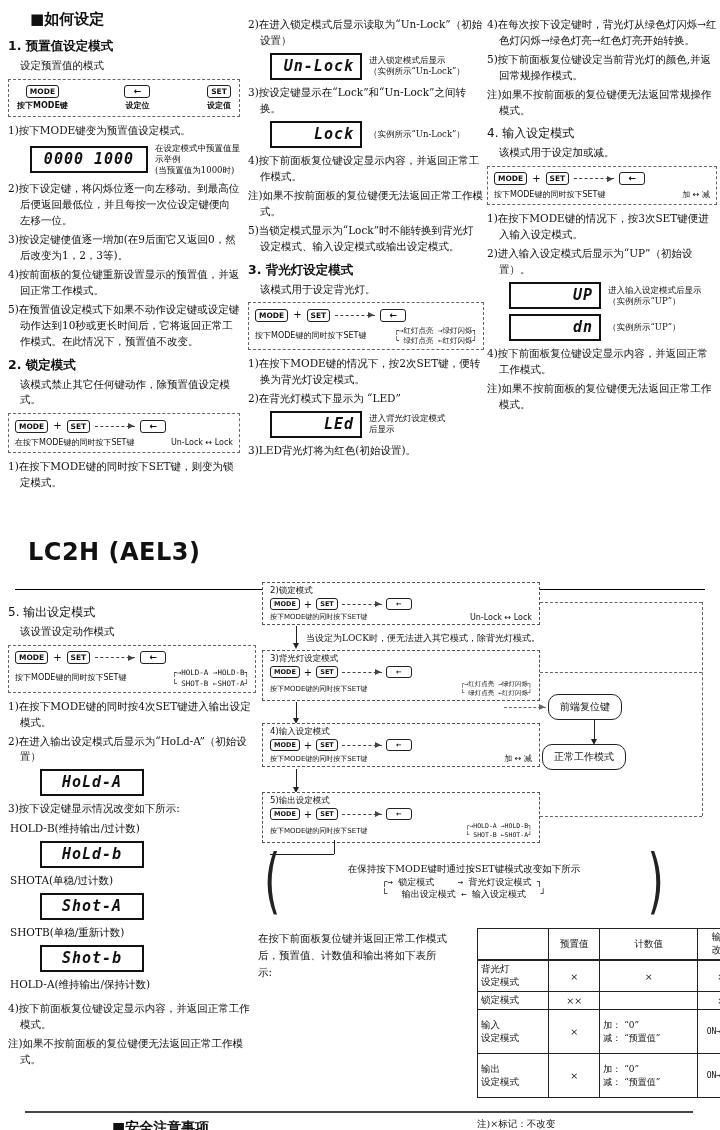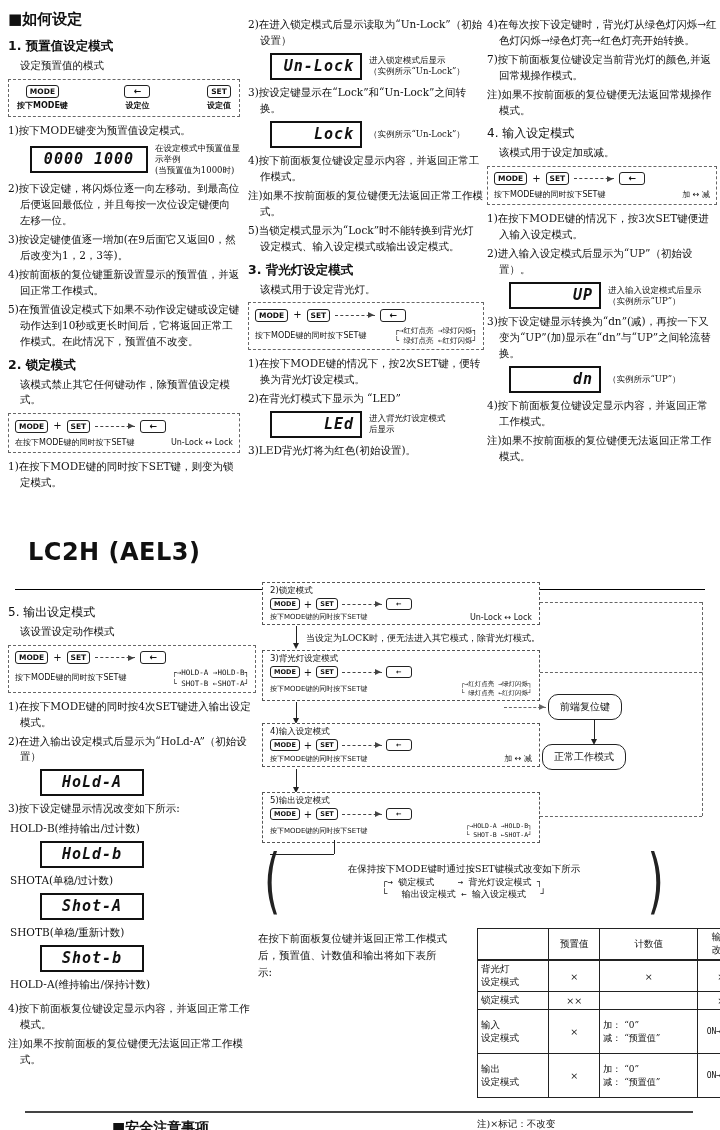--- a/index.html
+++ b/index.html
@@ -6,21 +6,21 @@
   html,body { background:#fff; }
   body { width:720px; height:1130px; position:relative; overflow:hidden;
          font-family:"DejaVu Serif","Liberation Serif",serif; color:#111; }
   #page { position:relative; width:720px; height:1130px; background:#fff; }
 
   .col { position:absolute; font-size:10.5px; line-height:1.52; }
   #col1 { left:8px;  top:8px;  width:232px; }
   #col2 { left:248px; top:14px; width:236px; }
   #col3 { left:487px; top:14px; width:230px; }
 
-  .h-main { font-family:"DejaVu Sans","Liberation Sans",sans-serif; font-weight:bold; font-size:15px; margin:0 0 5px 0; }
+  .h-main { font-family:"DejaVu Sans","Liberation Sans",sans-serif; font-weight:bold; font-size:15px; margin:0 0 5px 22px; }
   .h-sec  { font-family:"DejaVu Sans","Liberation Sans",sans-serif; font-weight:bold; font-size:12.5px; margin:5px 0 3px 0; }
   .h-sec-reg { font-family:"DejaVu Sans","Liberation Sans",sans-serif; font-weight:normal; font-size:12px; margin:5px 0 3px 0; }
   .sub { margin:1px 0 5px 12px; }
   .p { margin:3px 0; padding-left:12px; text-indent:-12px; }
 
   
   .kb { border:1px dashed #666; padding:4px 6px 3px; margin:3px 0 6px; background:#fff; }
   .kbrow { display:flex; align-items:center; gap:5px; margin-bottom:3px; }
   .key { display:inline-block; border:1px solid #222; border-radius:3px; background:#fff;
          font-family:"DejaVu Sans","Liberation Sans",sans-serif; font-size:7.5px; line-height:11px;
@@ -205,21 +205,21 @@
       <span class="segnote">
         <span class="nl">进入背光灯设定模式</span>
         <span class="nl">后显示</span>
       </span>
     </div>
     <div class="p">3)LED背光灯将为红色(初始设置)。</div>
   </div>
 
   <div id="col3" class="col">
     <div class="p">4)在每次按下设定键时，背光灯从绿色灯闪烁→红色灯闪烁→绿色灯亮→红色灯亮开始转换。</div>
-    <div class="p">7)按下前面板复位键设定当前背光灯的颜色,并返回常规操作模式。</div>
+    <div class="p">5)按下前面板复位键设定当前背光灯的颜色,并返回常规操作模式。</div>
     <div class="p">注)如果不按前面板的复位键便无法返回常规操作模式。</div>
     <div class="h-sec-reg">4. 输入设定模式</div>
     <div class="sub">该模式用于设定加或减。</div>
     <div class="kb">
       <div class="kbrow">
         <span class="key">MODE</span>
         <span class="plus">+</span>
         <span class="key">SET</span>
         <span class="darrow"></span>
         <span class="key kback">←</span>
@@ -231,21 +231,20 @@
     </div>
     <div class="p">1)在按下MODE键的情况下，按3次SET键便进入输入设定模式。</div>
     <div class="p">2)进入输入设定模式后显示为“UP”（初始设置）。</div>
     <div class="segrow">
       <span class="seg7">UP</span>
       <span class="segnote">
         <span class="nl">进入输入设定模式后显示</span>
         <span class="nl">（实例所示“UP”）</span>
       </span>
     </div>
-    <div class="p">3)按下设定键显示转换为“dn”(减)，再按一下又变为“UP”(加)显示在“dn”与“UP”之间轮流替换。</div>
     <div class="segrow">
       <span class="seg7">dn</span>
       <span class="segnote">（实例所示“UP”）</span>
     </div>
     <div class="p">4)按下前面板复位键设定显示内容，并返回正常工作模式。</div>
     <div class="p">注)如果不按前面板的复位键便无法返回正常工作模式。</div>
   </div>
 
   <div id="lc2h">LC2H (AEL3)</div>
   <div id="lc2h-rule"></div>

